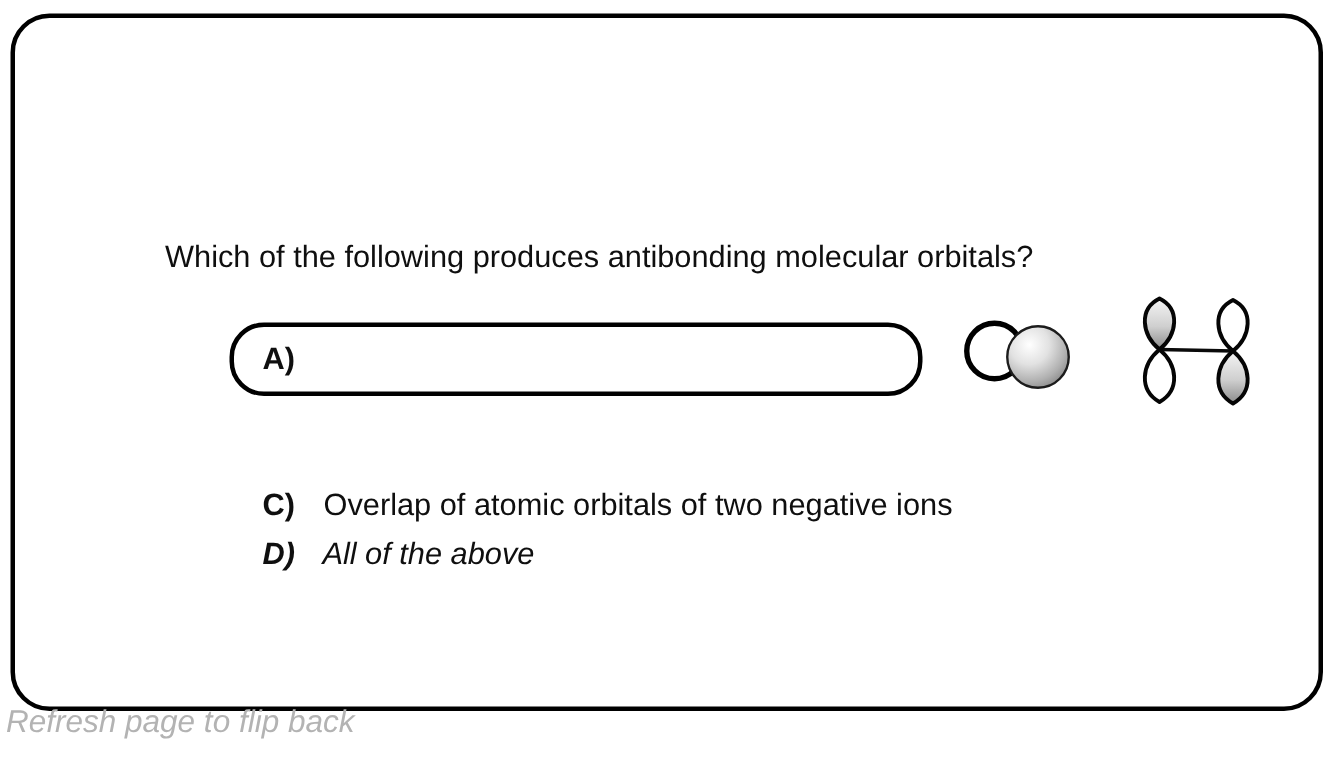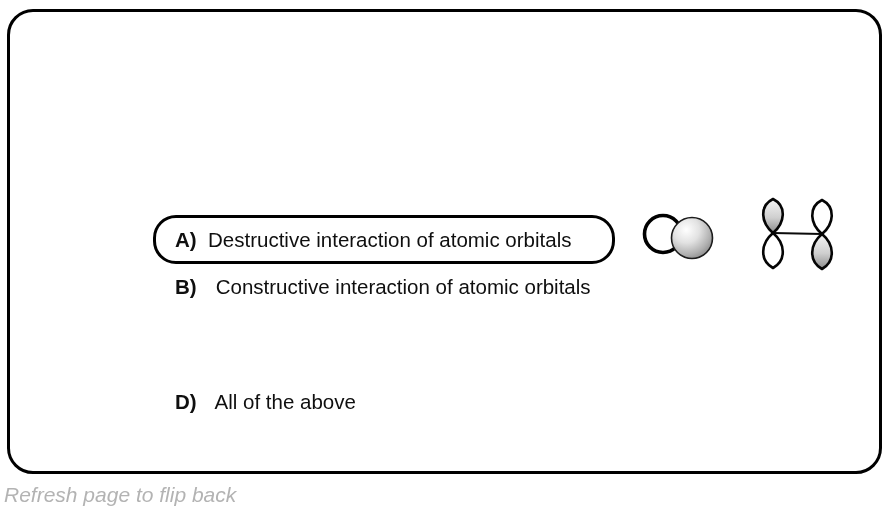--- a/index.html
+++ b/index.html
@@ -47,60 +47,60 @@
     display: flex;
     align-items: center;
     padding-left: 19px;
     background: #ffffff;
   }
   .option-a .letter { width: 33px; }
 
   .option-row { position: absolute; left: 165px; }
   .row-b { top: 263px; }
   .row-c { top: 313px; }
-  .row-d { top: 378px; }
+  .row-d { top: 346px; font-style: italic; }
   .row-e { top: 409px; }
 
   .diagram-s { position: absolute; left: 629px; top: 197px; }
   .diagram-p { position: absolute; left: 745px; top: 183px; }
 
   .footer-left {
     position: absolute;
-    left: 4px; top: 483px;
+    left: 4px; top: 470px;
     font-size: 21px;
     font-style: italic;
     color: #b3b3b3;
     white-space: nowrap;
   }
   .footer-right {
     position: absolute;
     right: 7px; top: 482px;
     font-size: 21px;
     color: #a6a6a6;
     white-space: nowrap;
   }
 </style>
 </head>
 <body>
 
 <div class="stage">
 
   <div class="card">
 
+    <div class="question">Which of the following produces antibonding molecular orbitals?</div>
 
     <div class="option option-a">
       <span class="letter">A)</span>
-      <span class="text">Destructive interaction of atomic orbitals</span>
     </div>
 
-    <div class="option option-row row-b">
-      <span class="letter">B)</span>
-      <span class="text">Constructive interaction of atomic orbitals</span>
+
+    <div class="option option-row row-c">
+      <span class="letter">C)</span>
+      <span class="text">Overlap of atomic orbitals of two negative ions</span>
     </div>
-
 
     <div class="option option-row row-d">
       <span class="letter">D)</span>
       <span class="text">All of the above</span>
     </div>
 
 
     <svg class="diagram-s" width="80" height="56" viewBox="0 0 80 56">
       <defs>
         <radialGradient id="sphereGrad" cx="36%" cy="30%" r="80%">

